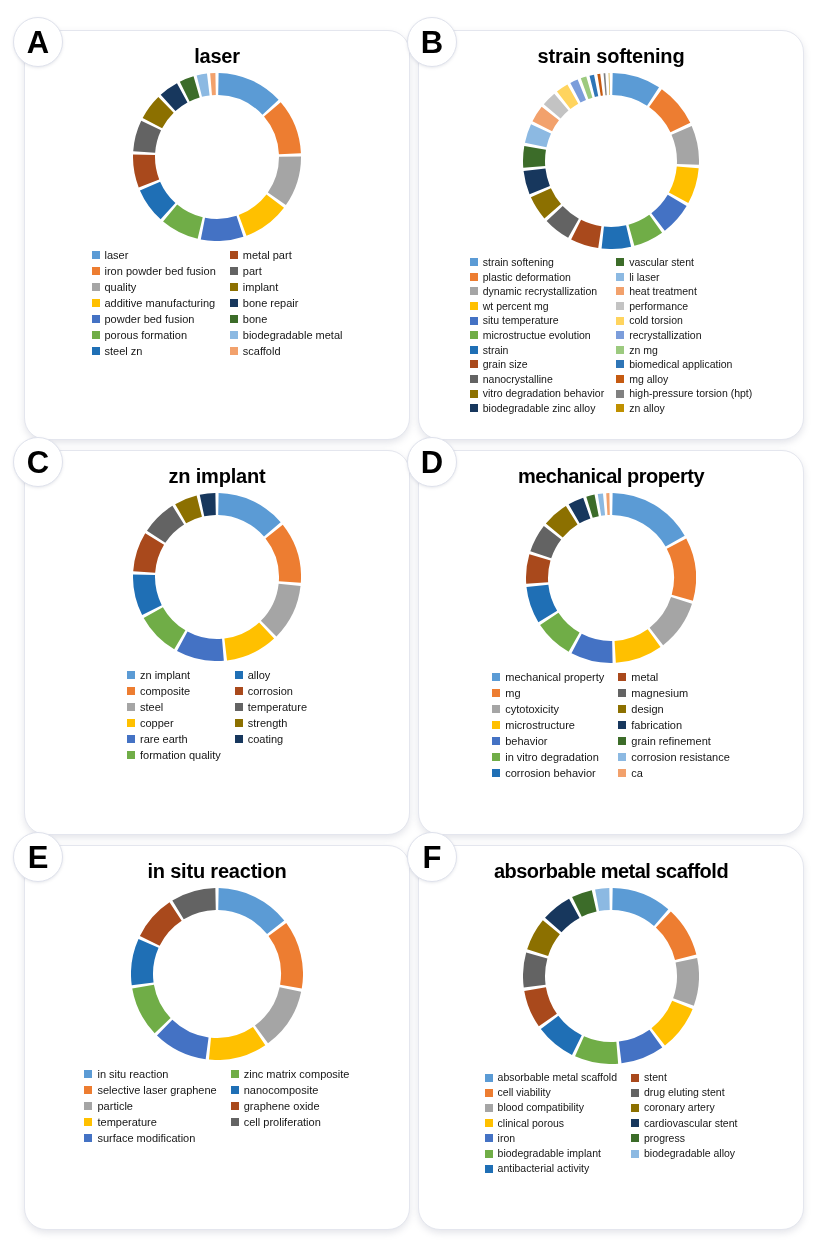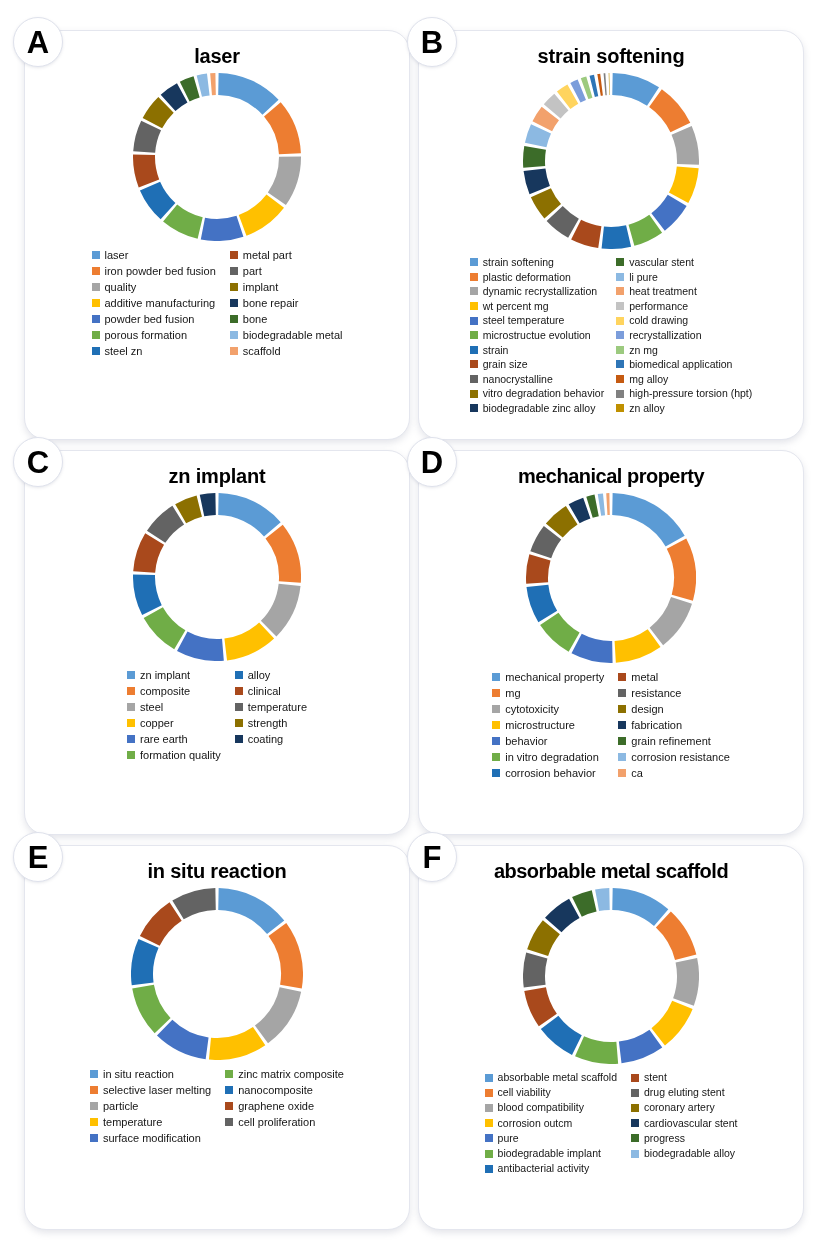--- a/index.html
+++ b/index.html
@@ -228,21 +228,21 @@
         <div class="legend-item">
           <span class="legend-swatch" style="background: rgb(165, 165, 165);"></span>
           <span class="legend-label">dynamic recrystallization</span>
         </div>
         <div class="legend-item">
           <span class="legend-swatch" style="background: rgb(255, 192, 0);"></span>
           <span class="legend-label">wt percent mg</span>
         </div>
         <div class="legend-item">
           <span class="legend-swatch" style="background: rgb(68, 114, 196);"></span>
-          <span class="legend-label">steel temperature</span>
+          <span class="legend-label">situ temperature</span>
         </div>
         <div class="legend-item">
           <span class="legend-swatch" style="background: rgb(112, 173, 71);"></span>
           <span class="legend-label">microstructue evolution</span>
         </div>
         <div class="legend-item">
           <span class="legend-swatch" style="background: rgb(31, 111, 181);"></span>
           <span class="legend-label">strain</span>
         </div>
         <div class="legend-item">
@@ -260,33 +260,33 @@
         <div class="legend-item">
           <span class="legend-swatch" style="background: rgb(23, 55, 93);"></span>
           <span class="legend-label">biodegradable zinc alloy</span>
         </div>
         <div class="legend-item">
           <span class="legend-swatch" style="background: rgb(60, 108, 41);"></span>
           <span class="legend-label">vascular stent</span>
         </div>
         <div class="legend-item">
           <span class="legend-swatch" style="background: rgb(140, 185, 226);"></span>
-          <span class="legend-label">li pure</span>
+          <span class="legend-label">li laser</span>
         </div>
         <div class="legend-item">
           <span class="legend-swatch" style="background: rgb(242, 161, 108);"></span>
           <span class="legend-label">heat treatment</span>
         </div>
         <div class="legend-item">
           <span class="legend-swatch" style="background: rgb(195, 195, 195);"></span>
           <span class="legend-label">performance</span>
         </div>
         <div class="legend-item">
           <span class="legend-swatch" style="background: rgb(255, 212, 94);"></span>
-          <span class="legend-label">cold drawing</span>
+          <span class="legend-label">cold torsion</span>
         </div>
         <div class="legend-item">
           <span class="legend-swatch" style="background: rgb(123, 157, 219);"></span>
           <span class="legend-label">recrystallization</span>
         </div>
         <div class="legend-item">
           <span class="legend-swatch" style="background: rgb(156, 202, 127);"></span>
           <span class="legend-label">zn mg</span>
         </div>
         <div class="legend-item">
@@ -349,21 +349,21 @@
         <div class="legend-item">
           <span class="legend-swatch" style="background: rgb(112, 173, 71);"></span>
           <span class="legend-label">formation quality</span>
         </div>
         <div class="legend-item">
           <span class="legend-swatch" style="background: rgb(31, 111, 181);"></span>
           <span class="legend-label">alloy</span>
         </div>
         <div class="legend-item">
           <span class="legend-swatch" style="background: rgb(169, 73, 28);"></span>
-          <span class="legend-label">clinical</span>
+          <span class="legend-label">corrosion</span>
         </div>
         <div class="legend-item">
           <span class="legend-swatch" style="background: rgb(99, 99, 99);"></span>
           <span class="legend-label">temperature</span>
         </div>
         <div class="legend-item">
           <span class="legend-swatch" style="background: rgb(140, 112, 0);"></span>
           <span class="legend-label">strength</span>
         </div>
         <div class="legend-item">
@@ -421,21 +421,21 @@
         <div class="legend-item">
           <span class="legend-swatch" style="background: rgb(31, 111, 181);"></span>
           <span class="legend-label">corrosion behavior</span>
         </div>
         <div class="legend-item">
           <span class="legend-swatch" style="background: rgb(169, 73, 28);"></span>
           <span class="legend-label">metal</span>
         </div>
         <div class="legend-item">
           <span class="legend-swatch" style="background: rgb(99, 99, 99);"></span>
-          <span class="legend-label">resistance</span>
+          <span class="legend-label">magnesium</span>
         </div>
         <div class="legend-item">
           <span class="legend-swatch" style="background: rgb(140, 112, 0);"></span>
           <span class="legend-label">design</span>
         </div>
         <div class="legend-item">
           <span class="legend-swatch" style="background: rgb(23, 55, 93);"></span>
           <span class="legend-label">fabrication</span>
         </div>
         <div class="legend-item">
@@ -468,21 +468,21 @@
           <path d="M 41.32135637836213 12.516540608578595 A 86 86 0 0 1 84.34901995362655 0.01584875753859194 L 84.77136368641976 22.01179442421477 A 64 64 0 0 0 52.75077683971136 31.314634871500353 Z" fill="#636363"></path>
         </svg>
       </div>
       <div class="legend" style="grid-template-rows: repeat(5, auto);">
         <div class="legend-item">
           <span class="legend-swatch" style="background: rgb(91, 155, 213);"></span>
           <span class="legend-label">in situ reaction</span>
         </div>
         <div class="legend-item">
           <span class="legend-swatch" style="background: rgb(237, 125, 49);"></span>
-          <span class="legend-label">selective laser melting</span>
+          <span class="legend-label">selective laser graphene</span>
         </div>
         <div class="legend-item">
           <span class="legend-swatch" style="background: rgb(165, 165, 165);"></span>
           <span class="legend-label">particle</span>
         </div>
         <div class="legend-item">
           <span class="legend-swatch" style="background: rgb(255, 192, 0);"></span>
           <span class="legend-label">temperature</span>
         </div>
         <div class="legend-item">
@@ -535,25 +535,25 @@
         <div class="legend-item">
           <span class="legend-swatch" style="background: rgb(237, 125, 49);"></span>
           <span class="legend-label">cell viability</span>
         </div>
         <div class="legend-item">
           <span class="legend-swatch" style="background: rgb(165, 165, 165);"></span>
           <span class="legend-label">blood compatibility</span>
         </div>
         <div class="legend-item">
           <span class="legend-swatch" style="background: rgb(255, 192, 0);"></span>
-          <span class="legend-label">corrosion outcm</span>
+          <span class="legend-label">clinical porous</span>
         </div>
         <div class="legend-item">
           <span class="legend-swatch" style="background: rgb(68, 114, 196);"></span>
-          <span class="legend-label">pure</span>
+          <span class="legend-label">iron</span>
         </div>
         <div class="legend-item">
           <span class="legend-swatch" style="background: rgb(112, 173, 71);"></span>
           <span class="legend-label">biodegradable implant</span>
         </div>
         <div class="legend-item">
           <span class="legend-swatch" style="background: rgb(31, 111, 181);"></span>
           <span class="legend-label">antibacterial activity</span>
         </div>
         <div class="legend-item">

